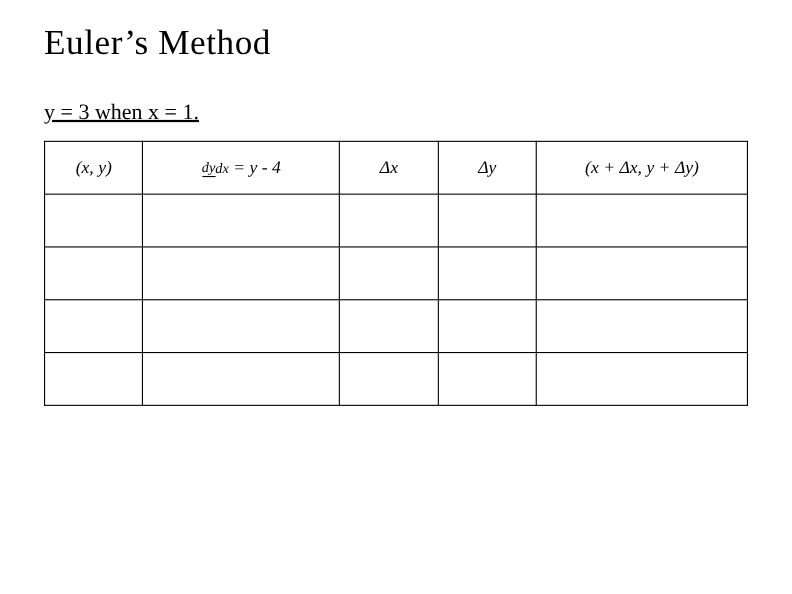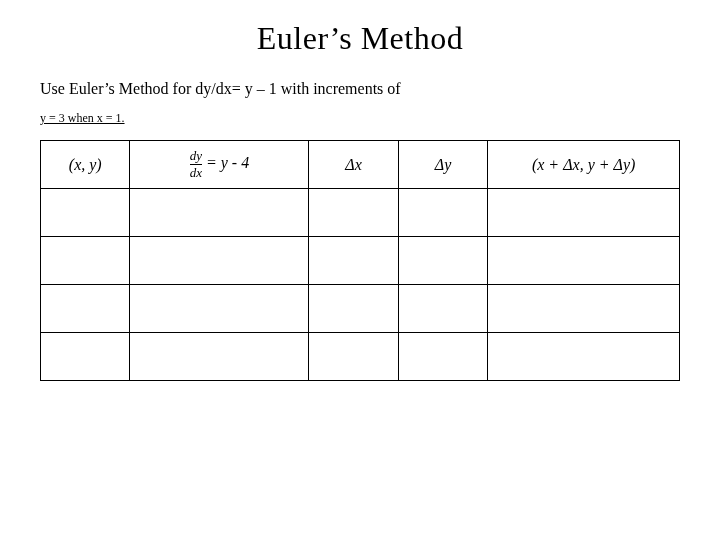--- a/index.html
+++ b/index.html
@@ -10,35 +10,34 @@
       background: #ffffff;
       font-family: 'Times New Roman', Times, serif;
       display: flex;
       flex-direction: column;
       align-items: flex-start;
       padding: 20px 40px;
     }
 
     .page-title {
       width: 100%;
-      text-align: center;
+      text-align: left;
       font-size: 32px;
       font-weight: normal;
-      margin-bottom: 20px;
       letter-spacing: 0.5px;
     }
 
     .description {
       font-size: 16px;
       line-height: 1.5;
       margin-bottom: 10px;
     }
 
     .initial-condition {
-      font-size: 12px;
+      font-size: 20px;
       margin-bottom: 10px;
       text-decoration: underline;
     }
 
     .table-container {
       width: 100%;
       margin-top: 4px;
     }
 
     table {
@@ -60,21 +59,20 @@
       font-weight: normal;
     }
 
     .header-cell {
       font-style: italic;
       font-size: 16px;
     }
 
     .fraction {
       display: inline-flex;
-      flex-direction: column;
       align-items: center;
       font-size: 13px;
       vertical-align: middle;
       line-height: 1.1;
     }
 
     .fraction .numerator {
       border-bottom: 1px solid #000;
       padding-bottom: 1px;
     }
@@ -89,21 +87,21 @@
     .col3 { width: 14%; }
     .col4 { width: 14%; }
     .col5 { width: 30%; font-style: italic; }
   </style>
 </head>
 <body>
 
 <h1 class="page-title">Euler’s Method</h1>
 
 <p class="description">
-  <span>Use Euler’s Method for dy/dx= y – 1 with increments of</span><br>
+  <br>
 </p>
 
 <p class="initial-condition">y = 3 when x = 1.</p>
 
 <div class="table-container">
   <table>
     <thead>
       <tr>
         <th class="col1 header-cell">
           <span>(x, y)</span>

